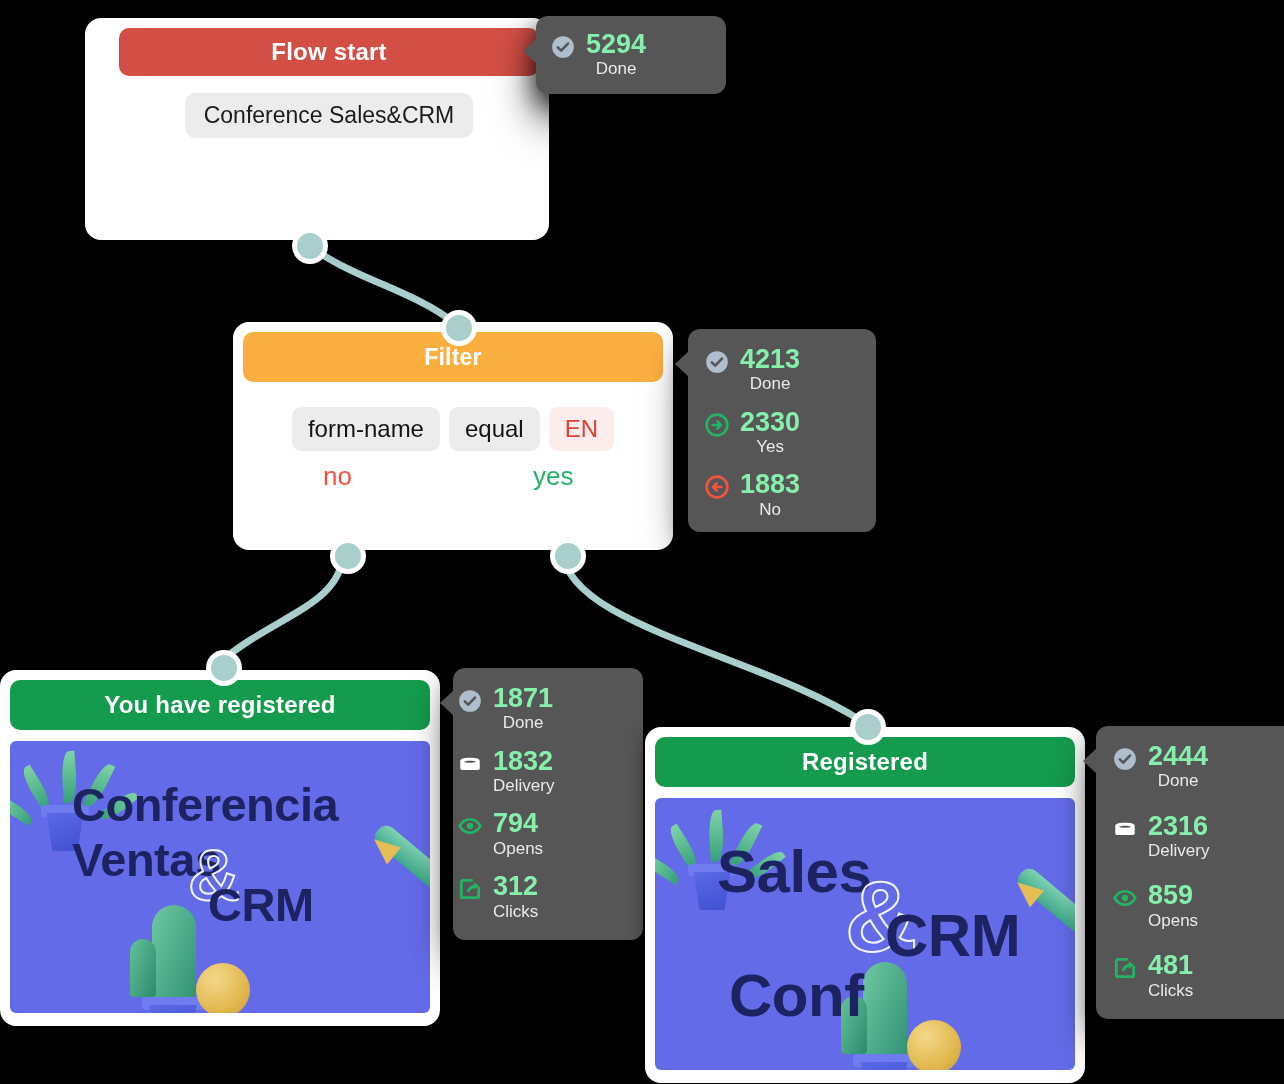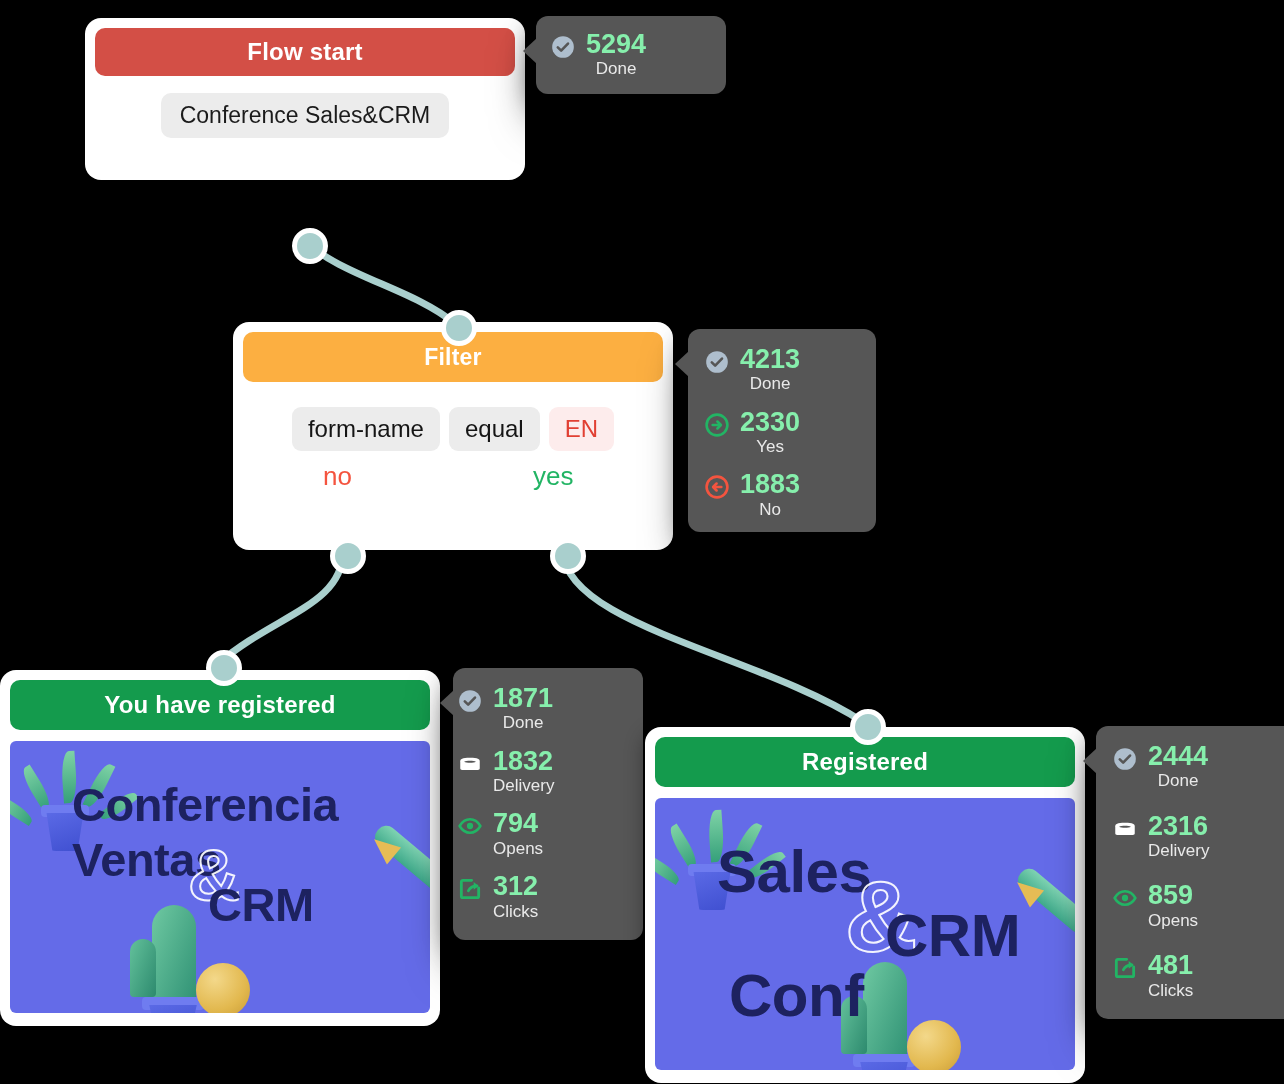--- a/index.html
+++ b/index.html
@@ -41,21 +41,21 @@
     border-radius: 10px;
     text-align: center;
     color: #ffffff;
     font-weight: bold;
     letter-spacing: 0.2px;
   }
 
   
   #node-flow-start {
     left: 85px; top: 18px;
-    width: 440px; height: 162px;
+    width: 440px; height: 222px; padding-left: 24px;
   }
   #node-flow-start .node-header {
     background: #d34f46;
     height: 48px;
     line-height: 48px;
     font-size: 24px;
   }
   .node-title {
     text-align: center;
     font-size: 25px;

